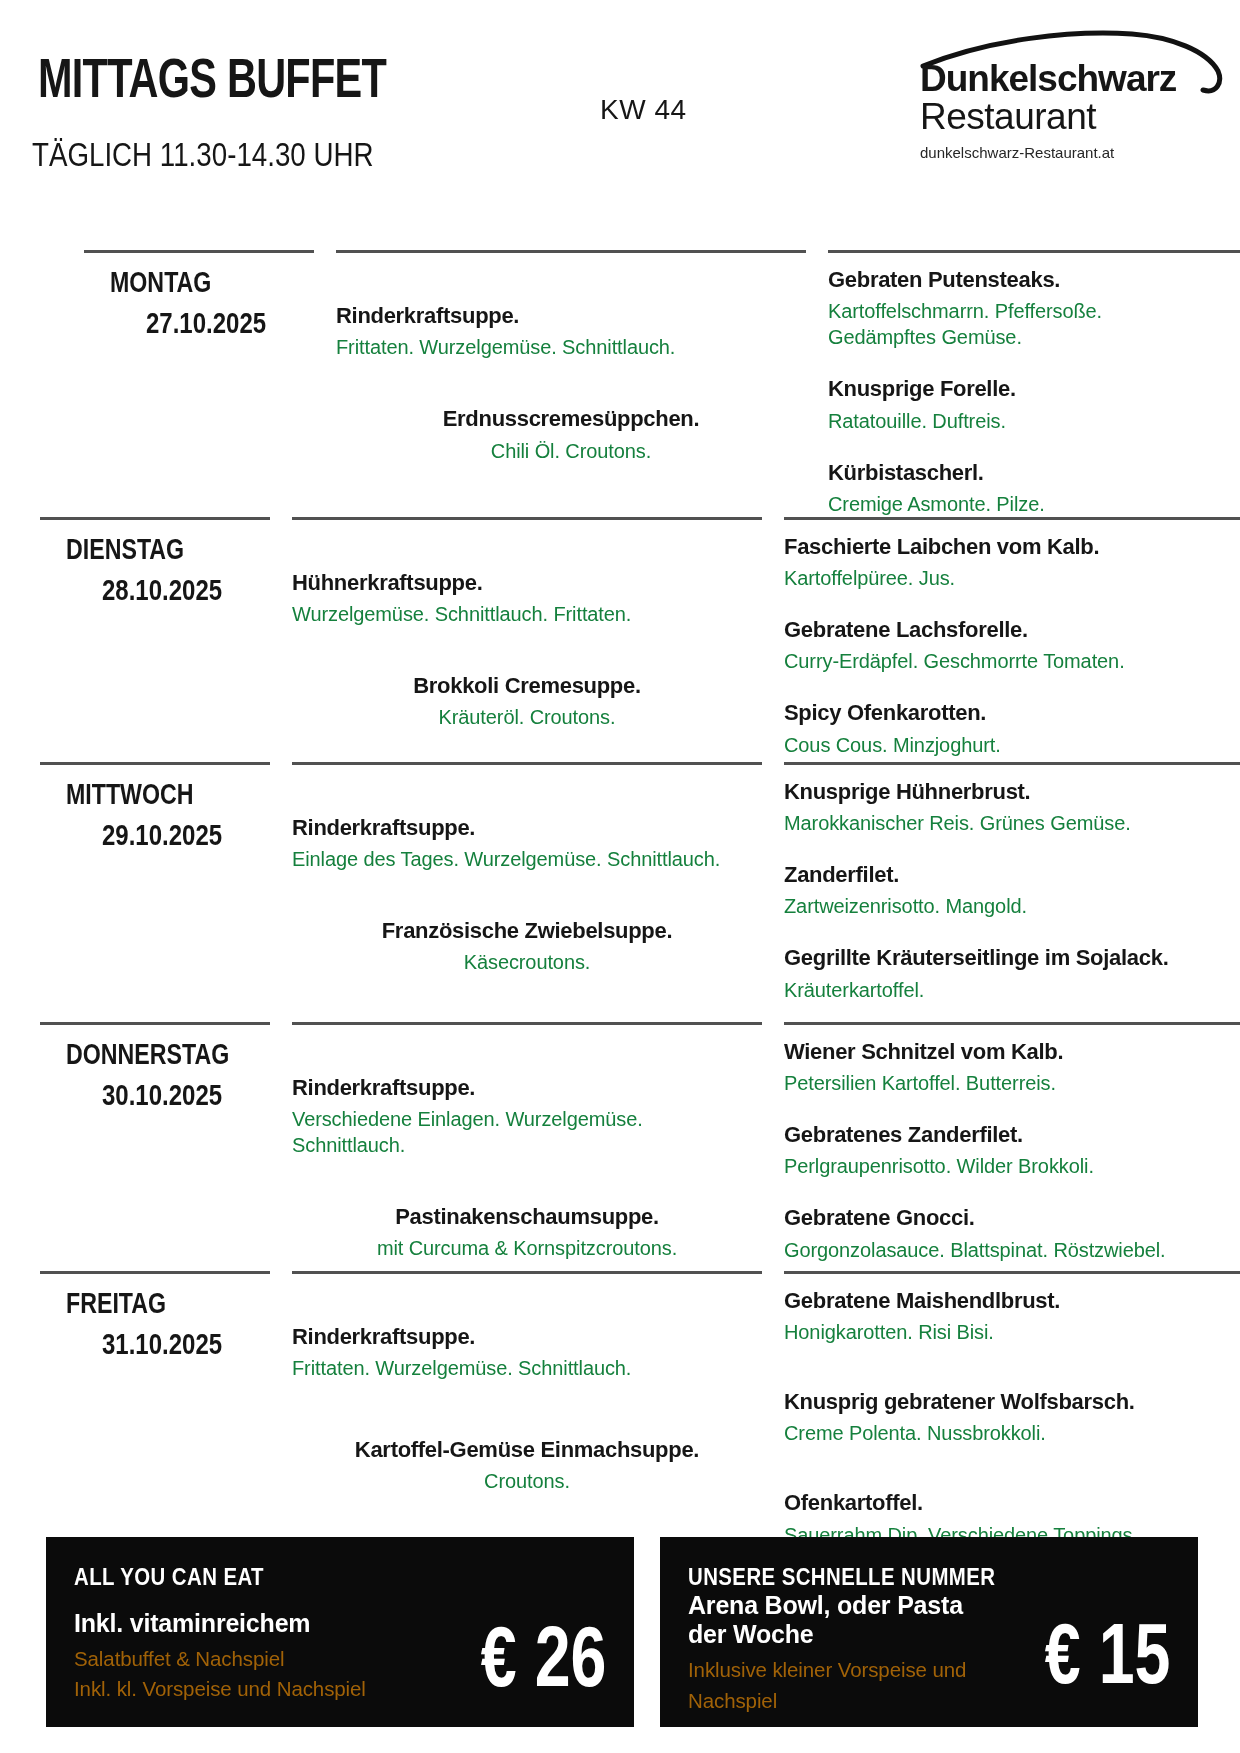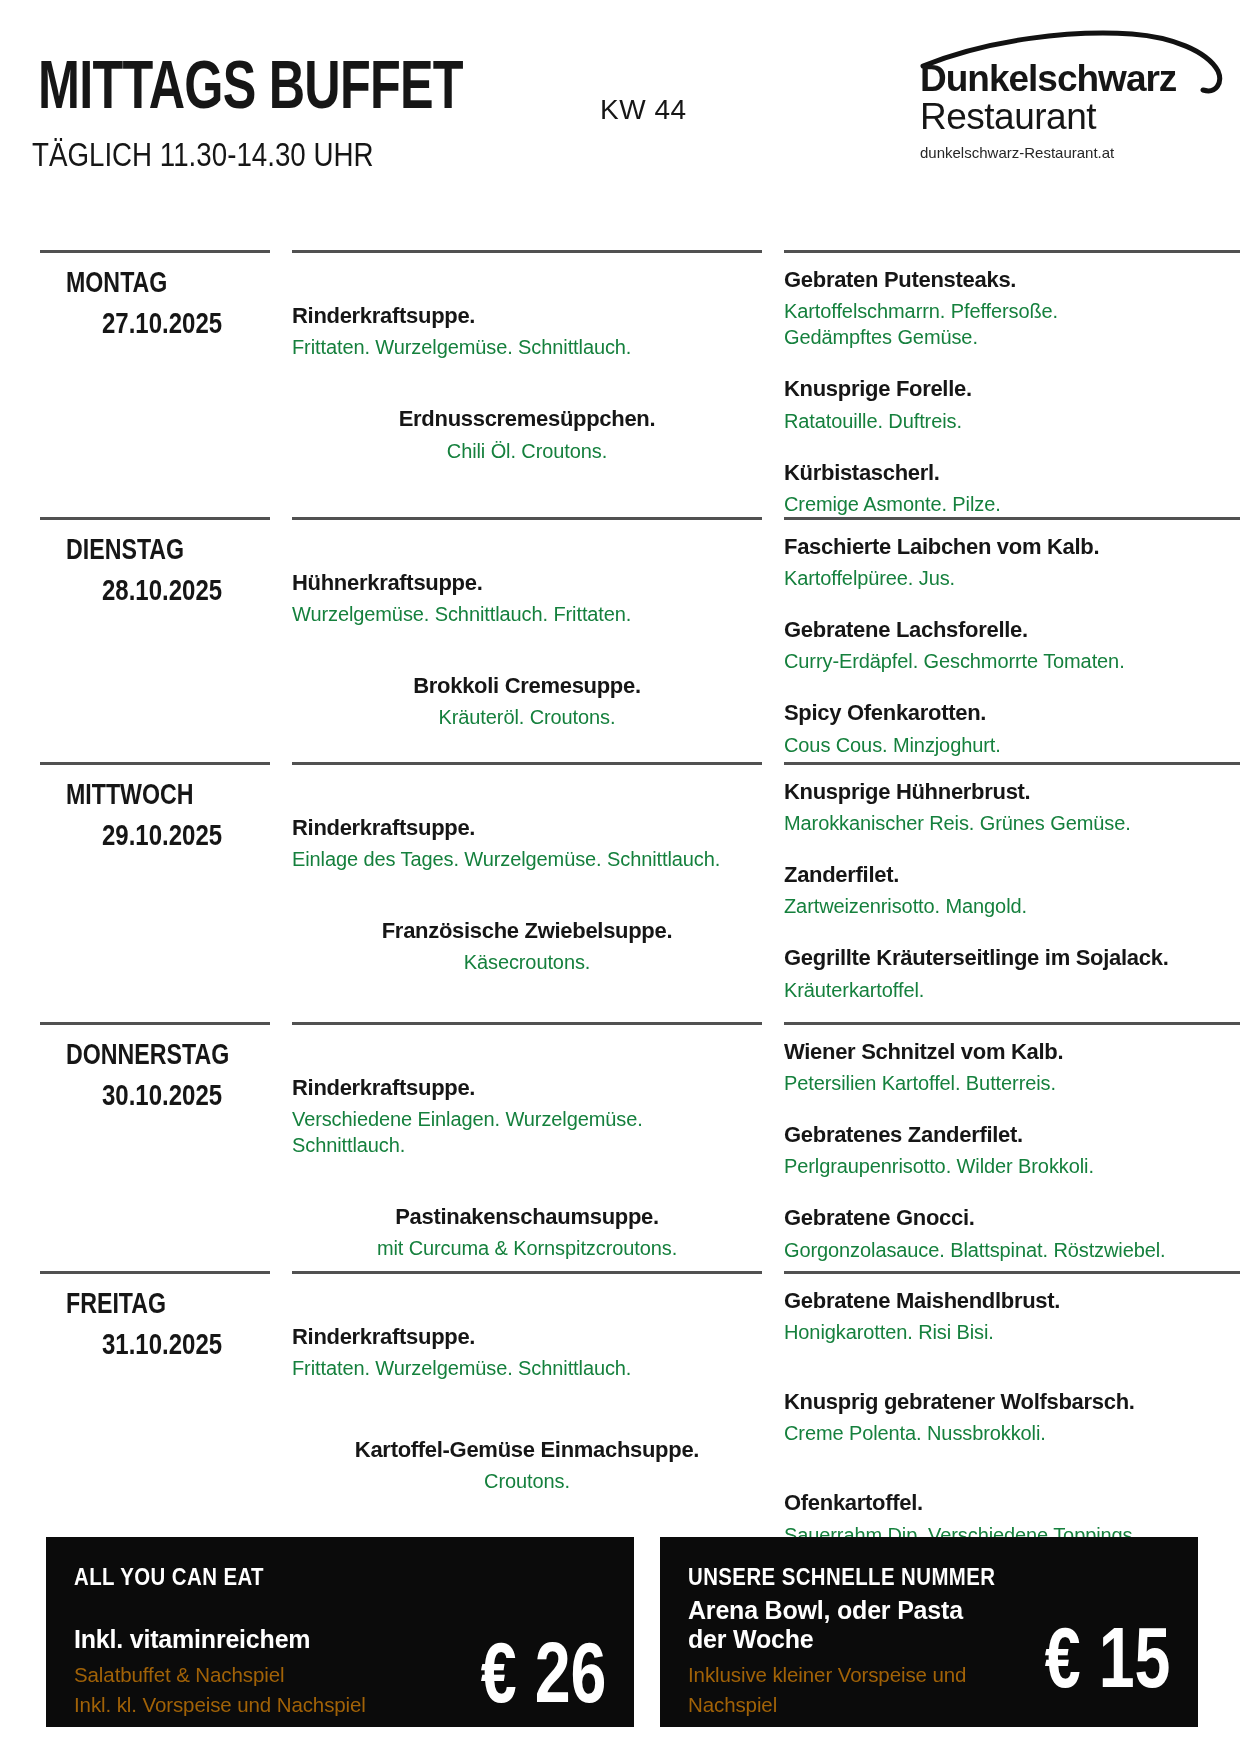--- a/index.html
+++ b/index.html
@@ -5,36 +5,36 @@
   html,body { margin:0; padding:0; background:#e8e8e8; }
   .page {
     position:relative; width:1240px; height:1753px; margin:0 auto;
     background:#ffffff; overflow:hidden;
     font-family:"Liberation Sans","DejaVu Sans",sans-serif;
     color:#161616;
   }
   .cond { display:inline-block; transform:scaleX(0.8); transform-origin:0 50%; white-space:nowrap; }
 
   
-  .page-title { position:absolute; left:38px; top:50px; margin:0; font-size:68px; font-weight:700; line-height:1; letter-spacing:-1px; }
+  .page-title { position:absolute; left:38px; top:50px; margin:0; font-size:56px; font-weight:700; line-height:1; letter-spacing:-1px; }
   .page-title .cond { transform:scaleX(0.74); }
   .kw-label { position:absolute; left:600px; top:94px; font-size:28px; letter-spacing:0.5px; }
   .page-subtitle { position:absolute; left:32px; top:136px; font-size:33px; font-weight:400; }
   .page-subtitle .cond { transform:scaleX(0.84); }
 
   .logo { position:absolute; top:0; right:42px; width:278px; height:175px; }
   .logo-swoosh { position:absolute; top:26px; left:0; width:312px; height:82px; overflow:visible; }
   .logo-name { position:absolute; top:58px; left:0; font-size:37px; font-weight:700; letter-spacing:-1px; white-space:nowrap;text-align:center; }
   .logo-sub  { position:absolute; top:96px; left:0; font-size:37px; font-weight:400; letter-spacing:-0.5px; white-space:nowrap; }
   .logo-url  { position:absolute; top:144px; left:0; font-size:15px; color:#262626; white-space:nowrap; }
 
   
   .menu { position:absolute; top:250px; left:0; right:0; }
   .day-row { display:flex; align-items:stretch; }
-  .day-row:nth-of-type(1){ min-height:262px; }
+  .day-row:nth-of-type(1){ min-height:262px;padding-left:44px; }
   .day-row:nth-of-type(2){ min-height:245px; }
   .day-row:nth-of-type(3){ min-height:260px; }
   .day-row:nth-of-type(4){ min-height:249px; }
   .day-row:nth-of-type(5){ min-height:271px; }
 
   .col-day   { box-sizing:border-box; width:230px; margin-left:40px; border-top:3px solid #515151; padding:14px 0 0 26px; }
   .col-soups { box-sizing:border-box; width:470px; margin-left:22px; border-top:3px solid #515151; padding:50px 0 0 0; }
   .col-mains { box-sizing:border-box; flex:1; margin-left:22px; border-top:3px solid #515151; padding:14px 0 0 0; }
 
   .day-name { font-size:29px; font-weight:700; line-height:1.1; }
@@ -42,21 +42,21 @@
 
   .dish-title { font-size:22px; font-weight:700; letter-spacing:-0.3px; line-height:1.15; white-space:nowrap; }
   .dish-desc  { font-size:20px; line-height:1.3; margin-top:6px; color:#15803d; letter-spacing:-0.1px; white-space:pre-line; }
   .col-soups .dish + .dish { margin-top:46px;text-align:center; }
   .col-mains .dish + .dish { margin-top:26px; }
   .day-row:nth-of-type(5) .col-soups .dish + .dish { margin-top:56px; }
   .day-row:nth-of-type(5) .col-mains .dish + .dish { margin-top:44px; }
 
   
   .offers { position:absolute; top:1537px; left:46px; width:1152px; height:190px; display:flex; gap:26px; }
-  .offer-box { box-sizing:border-box; background:#0b0b0b; color:#ffffff; padding:26px 28px 6px 28px; display:flex; flex-direction:column; }
+  .offer-box { box-sizing:border-box; background:#0b0b0b; color:#ffffff; padding:26px 28px 22px 28px; display:flex; flex-direction:column; }
   .offer-box.left { width:588px; }
   .offer-box.right { flex:1; }
   .offer-header { font-size:24px; font-weight:700; letter-spacing:0.5px; }
   .offer-header .cond { transform:scaleX(0.85); }
   .offer-bottom { margin-top:auto; display:flex; align-items:center; justify-content:space-between; }
   .offer-highlight { font-size:25px; font-weight:700; margin-bottom:6px; letter-spacing:-0.2px; }
   .offer-line { font-size:20.5px; line-height:1.5; color:#a16207; letter-spacing:-0.1px; }
   .offer-price { font-size:86px; font-weight:700; line-height:0.95; }
   .offer-price .cond { transform:scaleX(0.75); transform-origin:100% 50%; }
 </style>

